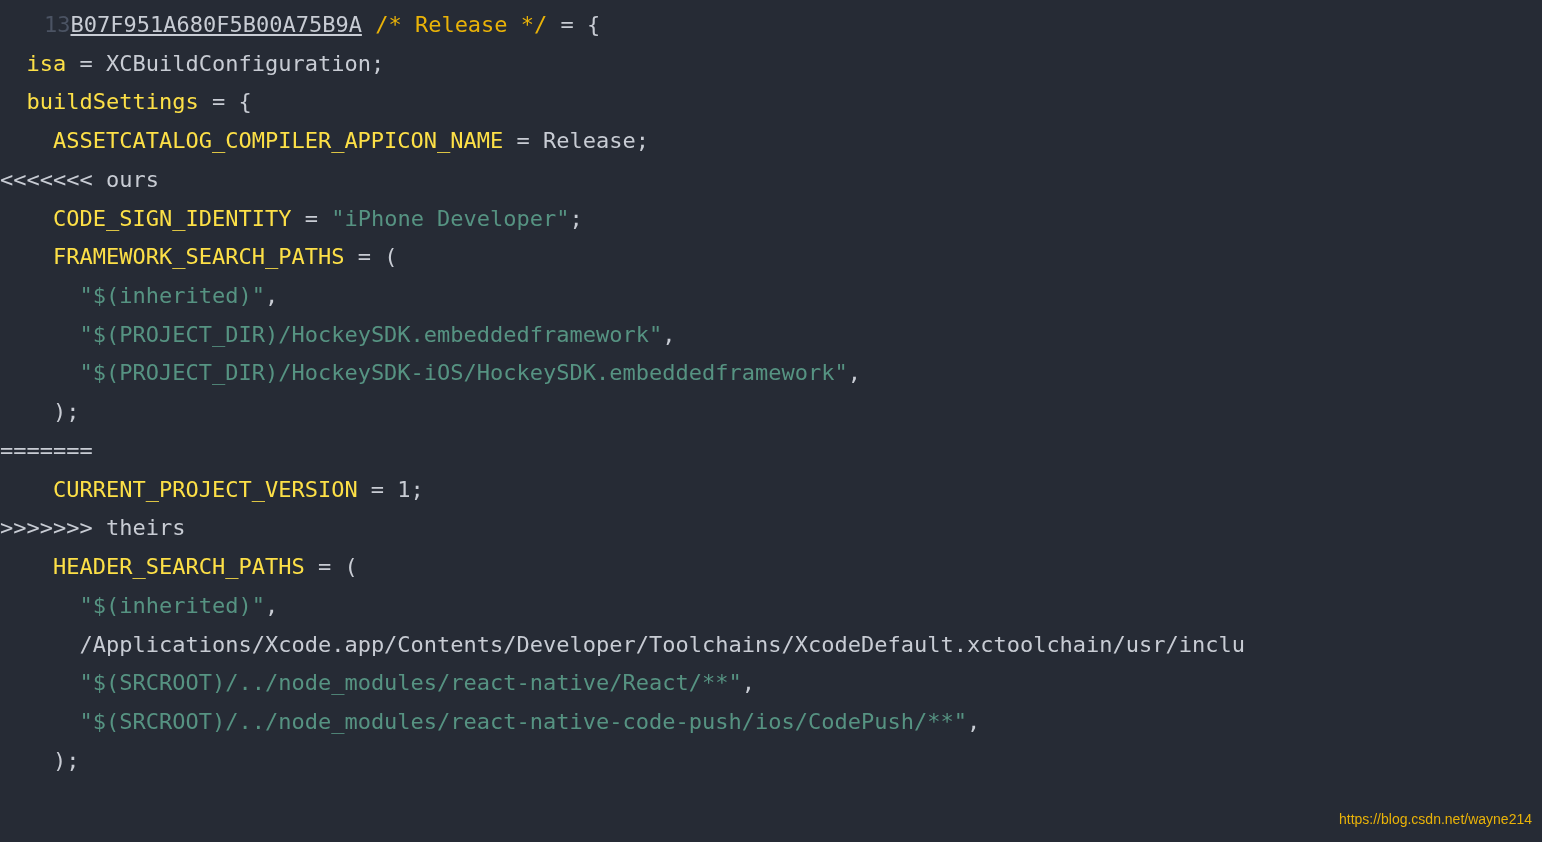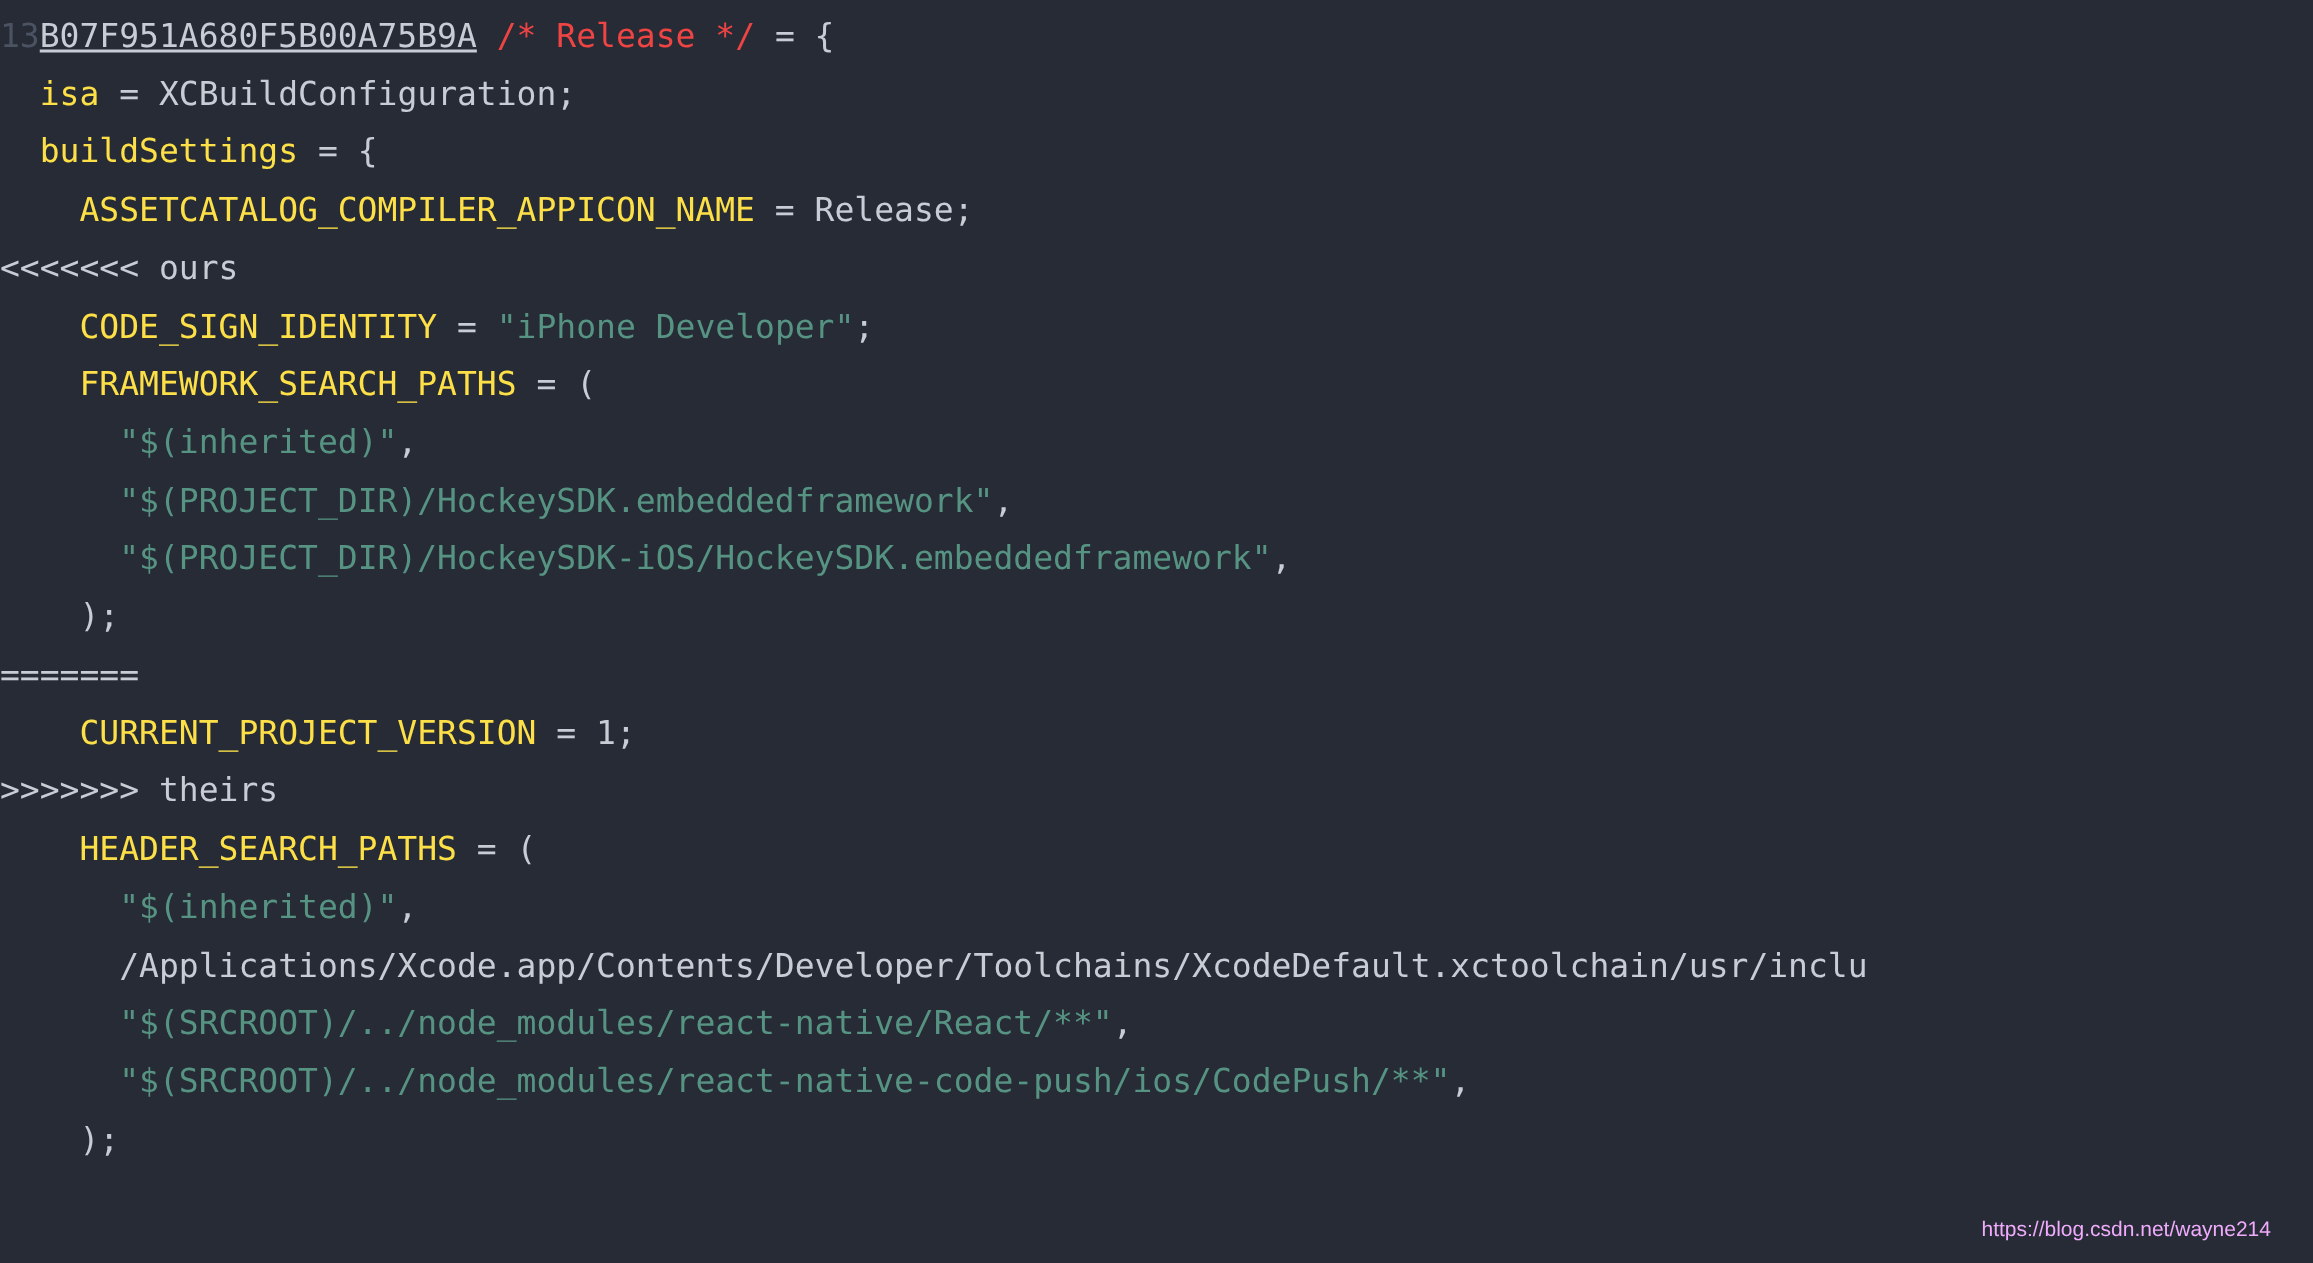--- a/index.html
+++ b/index.html
@@ -14,32 +14,32 @@
     width: 1542px;
     height: 842px;
     position: relative;
   }
   pre {
     margin: 0;
     padding: 6px 0 0 0;
     white-space: pre;
     font-family: inherit;
   }
-  .ln { color: #4b5363; }
+  .ln { color: #4b5363; padding-left: 44px; }
   .id { color: #c8ccd4; text-decoration: underline; }
-  .cm { color: #ef4444; }
+  .cm { color: #eab308; }
   .kw { color: #fde047; }
   .st { color: #569382; }
   .pl { color: #c8ccd4; }
   .watermark {
     position: absolute;
     bottom: 10px;
-    right: 28px;
+    right: 10px;
     font-size: 14px;
-    color: #f0abfc;
+    color: #eab308;
     font-family: sans-serif;
   }
 </style>
 </head>
 <body>
 
 <pre><span class="ln">13</span><span class="id">B07F951A680F5B00A75B9A</span> <span class="cm">/* Release */</span><span class="pl"> = {</span>
 <span>  </span><span class="kw">isa</span><span class="pl"> = XCBuildConfiguration;</span>
 <span>  </span><span class="kw">buildSettings</span><span class="pl"> = {</span>
 <span>    </span><span class="kw">ASSETCATALOG_COMPILER_APPICON_NAME</span><span class="pl"> = Release;</span>

